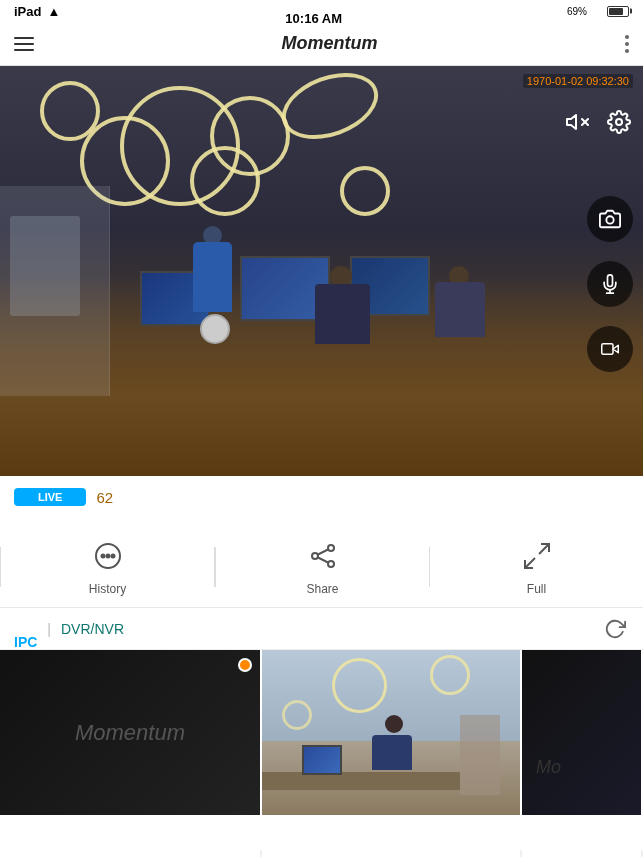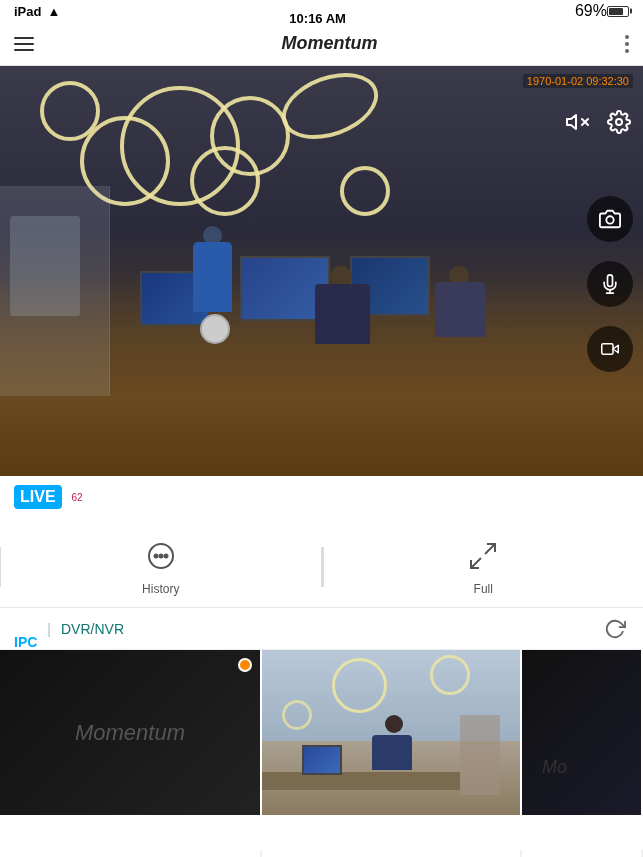--- a/index.html
+++ b/index.html
@@ -30,22 +30,22 @@
       font-weight: 600;
     }
     .status-center {
       font-size: 13px;
       font-weight: 600;
       margin-top: 14px;
     }
     .status-right {
       display: flex;
       align-items: center;
-      gap: 0;
-      font-size: 16px;
+      gap: 20px;
+      font-size: 10px;
     }
     .battery-icon {
       display: inline-block;
       width: 22px;
       height: 11px;
       border: 1.5px solid #333;
       border-radius: 2px;
       position: relative;
       vertical-align: middle;
     }
@@ -204,29 +204,29 @@
       display: flex;
       align-items: center;
       padding: 10px 14px;
       background: #fff;
       gap: 10px;
       height: 42px;
     }
     .live-badge {
       background: #00aaff;
       color: #fff;
-      font-size: 16px;
+      font-size: 11px;
       font-weight: 700;
-      padding: 3px 6px;
+      padding: 3px 24px;
       border-radius: 4px;
     }
     .live-count {
-      font-size: 10px;
+      font-size: 15px;
       font-weight: 500;
-      color: #be185d;
+      color: #a16207;
     }
 
     
     .controls-row {
       display: flex;
       align-items: center;
       justify-content: space-around;
       padding: 16px 0 8px;
       background: #fff;
       border-bottom: 1px solid #e8e8e8;
@@ -545,20 +545,32 @@
       </svg>
     </div>
     <span class="control-label">History</span>
   </div>
 
   <div class="control-separator"></div>
 
 
   <div class="control-separator"></div>
 
+  <div class="control-item">
+    <div class="control-icon">
+      <svg width="32" height="32" viewBox="0 0 32 32" fill="none" stroke="#555" stroke-width="2">
+        <circle cx="24" cy="8" r="3"></circle>
+        <circle cx="8" cy="16" r="3"></circle>
+        <circle cx="24" cy="24" r="3"></circle>
+        <line x1="11" y1="14.5" x2="21" y2="9.5"></line>
+        <line x1="11" y1="17.5" x2="21" y2="22.5"></line>
+      </svg>
+    </div>
+    <span class="control-label">Share</span>
+  </div>
 
   <div class="control-separator"></div>
 
   <div class="control-item">
     <div class="control-icon">
       <svg width="32" height="32" viewBox="0 0 32 32" fill="none" stroke="#555" stroke-width="2">
         <polyline points="20,4 28,4 28,12"></polyline>
         <polyline points="4,20 4,28 12,28"></polyline>
         <line x1="28" y1="4" x2="18" y2="14"></line>
         <line x1="4" y1="28" x2="14" y2="18"></line>
@@ -609,21 +621,21 @@
         </div>
 
         <div style="position:absolute;bottom:40px;left:110px;width:45px;height:60px;">
           <div style="width:18px;height:18px;background:#3a2a2a;border-radius:50%;margin-left:13px;"></div>
           <div style="width:40px;height:35px;background:#2a3a6a;border-radius:4px 4px 0 0;margin-top:2px;"></div>
         </div>
       </div>
     </div>
 
     <div class="cam-thumb" style="flex:1;height:165px;">
-      <div class="cam-thumb-bg cam-thumb-3" style="height:165px;justify-content:flex-start;padding-left:20px;">
+      <div class="cam-thumb-bg cam-thumb-3" style="height:165px;justify-content:flex-start;padding-left:14px;">
         <span style="font-style:italic;font-size:18px;color:#333;margin-top:70px;">Mo</span>
       </div>
     </div>
 
   </div>
 
   <div class="cam-labels">
     <div class="cam-label" style="flex:0 0 262px;">
       
       

